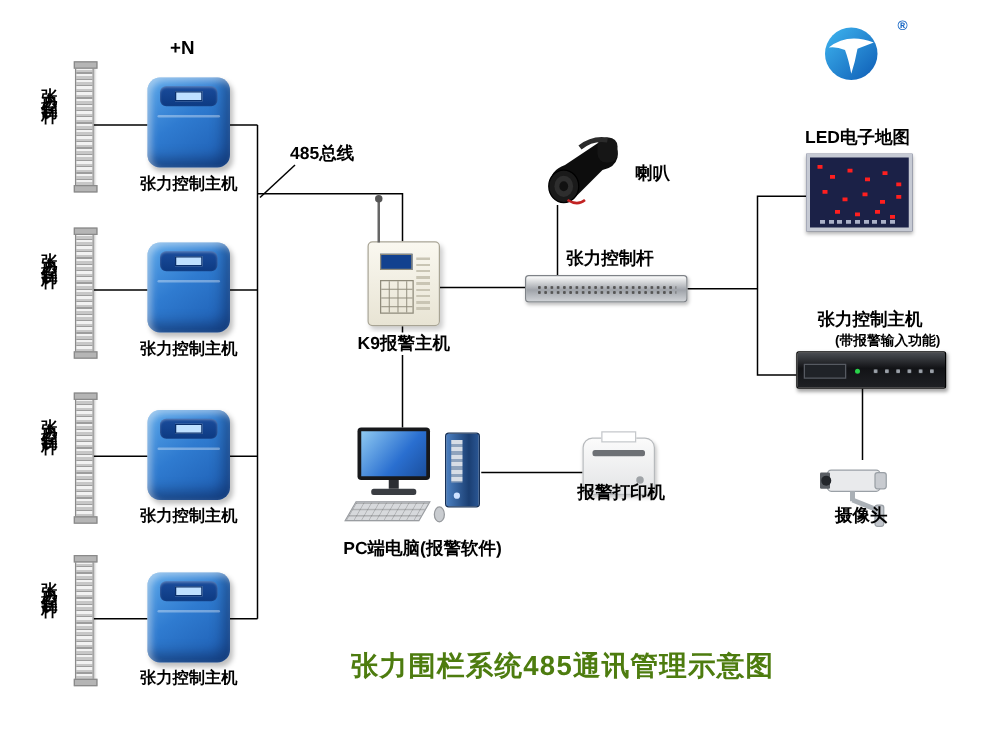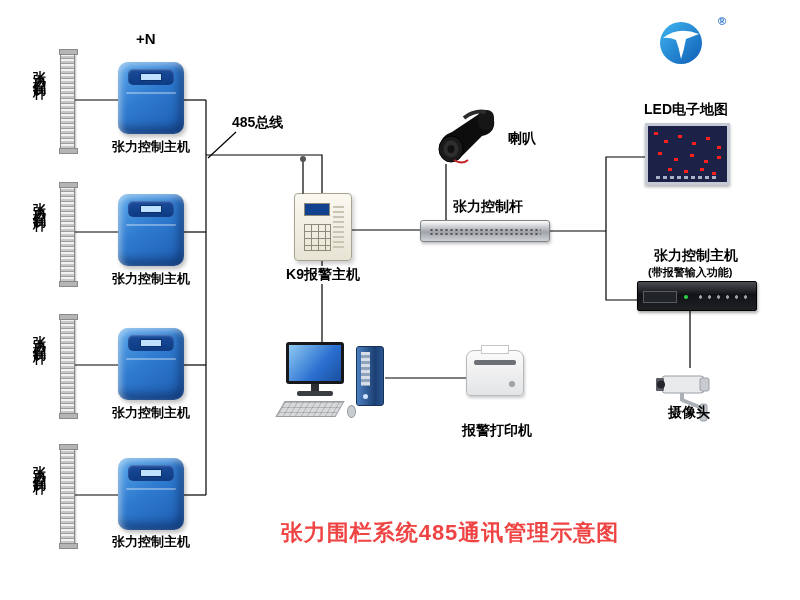--- a/index.html
+++ b/index.html
@@ -86,21 +86,21 @@
   .tower::after { content:""; position:absolute; left:6px; bottom:6px; width:5px; height:5px; border-radius:50%; background:#cfe2ff; }
 
   
   .printer { position:absolute; width:58px; height:46px; border:1px solid #b7babd; border-radius:8px 8px 4px 4px;
         background: linear-gradient(#fbfbfb,#e3e4e6); box-shadow:1px 2px 3px rgba(0,0,0,.2); }
   .printer-slot { position:absolute; top:9px; left:7px; right:7px; height:5px; background:#6d7075; border-radius:2px; }
   .printer-paper { position:absolute; top:-6px; left:14px; width:28px; height:9px; background:#fff; border:1px solid #c5c8cb; }
   .printer-btn { position:absolute; right:8px; bottom:8px; width:6px; height:6px; border-radius:50%; background:#9fa3a7; }
 
   .title { position:absolute; left:200px; top:518px; width:500px; text-align:center;
-        font-size:22px; font-weight:bold; color:#ef4444; letter-spacing:1px; }
+        font-size:22px; font-weight:bold; color:#4d7c0f; letter-spacing:1px; }
 
   .logo-text { position:absolute; left:710px; top:28px; font-size:27px; font-weight:bold; color:#1566c4; }
   .logo-reg  { position:absolute; left:718px; top:15px; font-size:11px; font-weight:bold; color:#1566c4; }
 
   .white-bg { background:#fff; padding:0 2px; }
 </style>
 </head>
 <body>
 
 <div id="canvas">
@@ -201,21 +201,21 @@
   <div class="lbl center" style="left:453px;top:198px;width:64px">张力控制杆</div>
   <div class="linkage" style="left:420px;top:220px"></div>
 
   <div class="lbl" style="left:644px;top:101px">LED电子地图</div>
   <div class="ledmap" style="left:645px;top:123px">
     <div class="ledmap-dots"></div>
     <div class="ledmap-caption"></div>
   </div>
 
   <div class="lbl" style="left:654px;top:247px">张力控制主机</div>
-  <div class="lbl" style="left:648px;top:265px;font-size:11px">(带报警输入功能)</div>
+  <div class="lbl" style="left:668px;top:265px;font-size:11px">(带报警输入功能)</div>
   <div class="dvr" style="left:637px;top:281px">
     <div class="dvr-display"></div>
     <div class="dvr-led"></div>
     <div class="dvr-btns"></div>
   </div>
 
   <svg style="position:absolute;left:656px;top:368px" width="72" height="55" viewBox="0 0 72 55">
     <rect x="6" y="8" width="42" height="17" rx="3" fill="#e9eaec" stroke="#9aa0a6"></rect>
     <rect x="44" y="10" width="9" height="13" rx="2" fill="#c8cbd0" stroke="#9aa0a6"></rect>
     <rect x="0" y="10" width="8" height="13" rx="1" fill="#5a5e64"></rect>
@@ -227,23 +227,24 @@
   <div class="lbl" style="left:668px;top:404px">摄像头</div>
 
   <div class="monitor" style="left:286px;top:342px">
     <div class="mon-screen"></div>
   </div>
   <div class="mon-stand" style="left:311px;top:384px"></div>
   <div class="mon-base" style="left:297px;top:391px"></div>
   <div class="keyboard" style="left:280px;top:401px"></div>
   <div class="mouse" style="left:347px;top:405px"></div>
   <div class="tower" style="left:356px;top:346px"></div>
+  <div class="lbl center" style="left:260px;top:430px;width:156px">PC端电脑(报警软件)</div>
 
   <div class="printer" style="left:466px;top:350px">
     <div class="printer-paper"></div>
     <div class="printer-slot"></div>
     <div class="printer-btn"></div>
   </div>
-  <div class="lbl center" style="left:458px;top:422px;width:78px">报警打印机</div>
+  <div class="lbl center" style="left:458px;top:385px;width:78px">报警打印机</div>
 
   <div class="title">张力围栏系统485通讯管理示意图</div>
 
 </div>
 
 </body></html>

